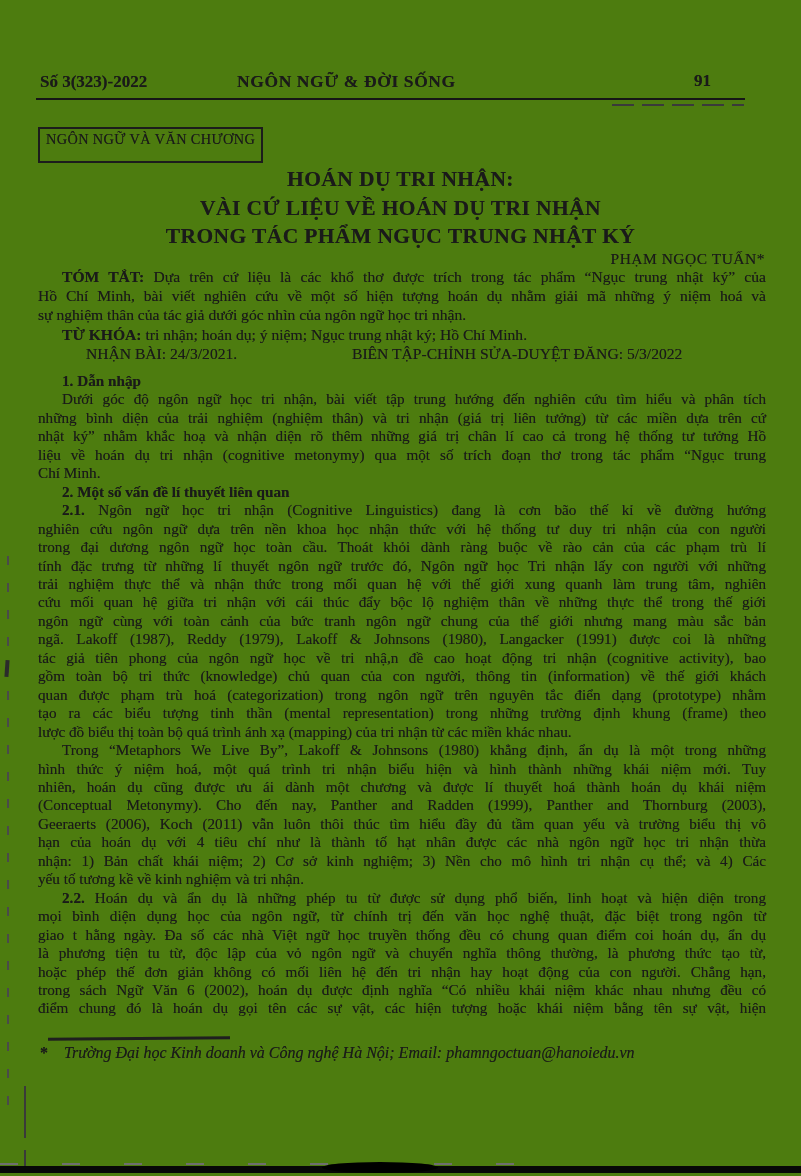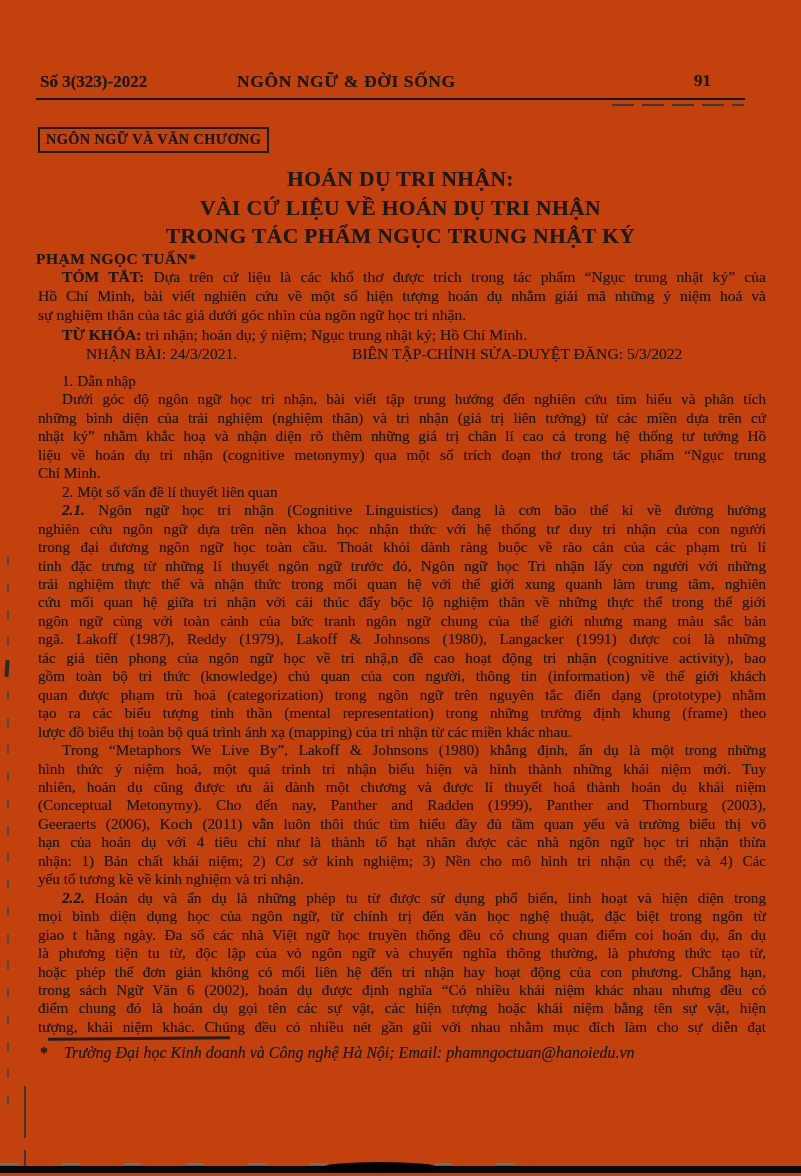--- a/index.html
+++ b/index.html
@@ -1,47 +1,47 @@
 <!DOCTYPE html>
 <html><head>
 <meta charset="utf-8">
 <style>
   html,body{margin:0;padding:0;background:#9a9a9a;}
   .page{
     position:relative;width:801px;height:1176px;margin:0 auto;
-    background:#c2410c;color:#1a1a1a;overflow:hidden;
+    background:#4d7c0f;color:#1a1a1a;overflow:hidden;
     font-family:"Liberation Serif","DejaVu Serif",serif;
     text-shadow:0 0 .4px rgba(20,20,20,.55);
   }
   
   .hdr-issue{position:absolute;left:40px;top:72px;font-size:17px;font-weight:bold;}
   .hdr-journal{position:absolute;left:237px;top:71px;font-size:17.5px;font-weight:bold;letter-spacing:.6px;}
   .hdr-num{position:absolute;left:694px;top:71px;font-size:17px;font-weight:bold;}
   .hdr-rule{position:absolute;left:36px;top:98px;width:709px;height:2px;background:#161616;}
   .hdr-rule-smudge{position:absolute;left:612px;top:104px;width:132px;height:2px;
     background:repeating-linear-gradient(90deg,#3a3a3a 0 22px,transparent 22px 30px);}
   
   .rubric{position:absolute;left:38px;top:127px;border:2px solid #1c1c1c;
-    padding:2px 6px 3px 6px;font-size:14.3px;font-weight:bold;letter-spacing:.4px;}
+    padding:2px 6px 13px 6px;font-size:14.3px;font-weight:normal;letter-spacing:.4px;}
   
   .title{position:absolute;left:36px;top:165px;width:729px;text-align:center;
     font-size:21.5px;font-weight:bold;line-height:28.5px;letter-spacing:.4px;}
   .title span{display:block;}
-  .author{position:absolute;left:36px;top:250px;width:729px;text-align:left;
-    font-size:15.5px;font-weight:bold;letter-spacing:.5px;}
+  .author{position:absolute;left:36px;top:250px;width:729px;text-align:right;
+    font-size:15.5px;font-weight:normal;letter-spacing:.5px;}
   
   .meta{position:absolute;left:38px;top:267px;width:728px;font-size:15.6px;line-height:19.2px;}
   
   .bodytxt{position:absolute;left:38px;top:372px;width:728px;font-size:15.2px;line-height:18.45px;}
   .tl{text-align:justify;}
   .tl.jst{text-align-last:justify;}
   .tl.ind{text-indent:24px;}
-  .tl.heading{font-weight:normal;text-align:left;text-align-last:left;}
+  .tl.heading{font-weight:bold;text-align:left;text-align-last:left;}
   .lead.b{font-weight:bold;}
-  .lead.bi{font-weight:bold;font-style:italic;}
+  .lead.bi{font-weight:bold;}
   .recv-left{display:inline-block;min-width:290px;}
   
   .fn-rule{position:absolute;left:48px;top:1037px;width:182px;height:3px;background:#1f1f1f;transform:skewY(-.4deg);}
   .footnote{position:absolute;left:40px;top:1044px;width:720px;font-size:16px;font-style:italic;}
   .footnote .fn-marker{display:inline-block;width:24px;font-style:normal;font-weight:bold;}
   
   .art-left-dashes{position:absolute;left:7px;top:556px;width:2px;height:552px;
     background:repeating-linear-gradient(#4a4a4a 0 9px,transparent 9px 27px);}
   .art-left-blob{position:absolute;left:5px;top:660px;width:4px;height:17px;background:#2b2b2b;transform:rotate(4deg);}
   .art-left-dash-a{position:absolute;left:24px;top:1086px;width:2px;height:52px;background:#3a3a3a;}
@@ -105,24 +105,23 @@
       <div class="tl jst">nhiên, hoán dụ cũng được ưu ái dành một chương và được lí thuyết hoá thành hoán dụ khái niệm</div>
       <div class="tl jst">(Conceptual Metonymy). Cho đến nay, Panther and Radden (1999), Panther and Thornburg (2003),</div>
       <div class="tl jst">Geeraerts (2006), Koch (2011) vẫn luôn thôi thúc tìm hiểu đầy đủ tầm quan yếu và trường biểu thị vô</div>
       <div class="tl jst">hạn của hoán dụ với 4 tiêu chí như là thành tố hạt nhân được các nhà ngôn ngữ học tri nhận thừa</div>
       <div class="tl jst">nhận: 1) Bản chất khái niệm; 2) Cơ sở kinh nghiệm; 3) Nền cho mô hình tri nhận cụ thể; và 4) Các</div>
       <div class="tl">yếu tố tương kề về kinh nghiệm và tri nhận.</div>
       <div class="tl ind jst"><span class="lead bi">2.2. </span>Hoán dụ và ẩn dụ là những phép tu từ được sử dụng phổ biến, linh hoạt và hiện diện trong</div>
       <div class="tl jst">mọi bình diện dụng học của ngôn ngữ, từ chính trị đến văn học nghệ thuật, đặc biệt trong ngôn từ</div>
       <div class="tl jst">giao t hằng ngày. Đa số các nhà Việt ngữ học truyền thống đều có chung quan điểm coi hoán dụ, ẩn dụ</div>
       <div class="tl jst">là phương tiện tu từ, độc lập của vỏ ngôn ngữ và chuyển nghĩa thông thường, là phương thức tạo từ,</div>
-      <div class="tl jst">hoặc phép thế đơn giản không có mối liên hệ đến tri nhận hay hoạt động của con phương. Chẳng hạn,</div>
+      <div class="tl jst">hoặc phép thế đơn giản không có mối liên hệ đến tri nhận hay hoạt động của con người. Chẳng hạn,</div>
       <div class="tl jst">trong sách Ngữ Văn 6 (2002), hoán dụ được định nghĩa “Có nhiều khái niệm khác nhau nhưng đều có</div>
       <div class="tl jst">điểm chung đó là hoán dụ gọi tên các sự vật, các hiện tượng hoặc khái niệm bằng tên sự vật, hiện</div>
-      <div class="tl jst">tượng, khái niệm khác. Chúng đều có nhiều nét gần gũi với nhau nhằm mục đích làm cho sự diễn đạt</div>
     </div>
 
   <div class="fn-rule"></div>
   <div class="footnote">
     <span class="fn-marker">*</span><span>Trường Đại học Kinh doanh và Công nghệ Hà Nội; Email: phamngoctuan@hanoiedu.vn</span>
   </div>
 
   <div class="art-left-dashes"></div>
   <div class="art-left-blob"></div>
   <div class="art-left-dash-a"></div>

